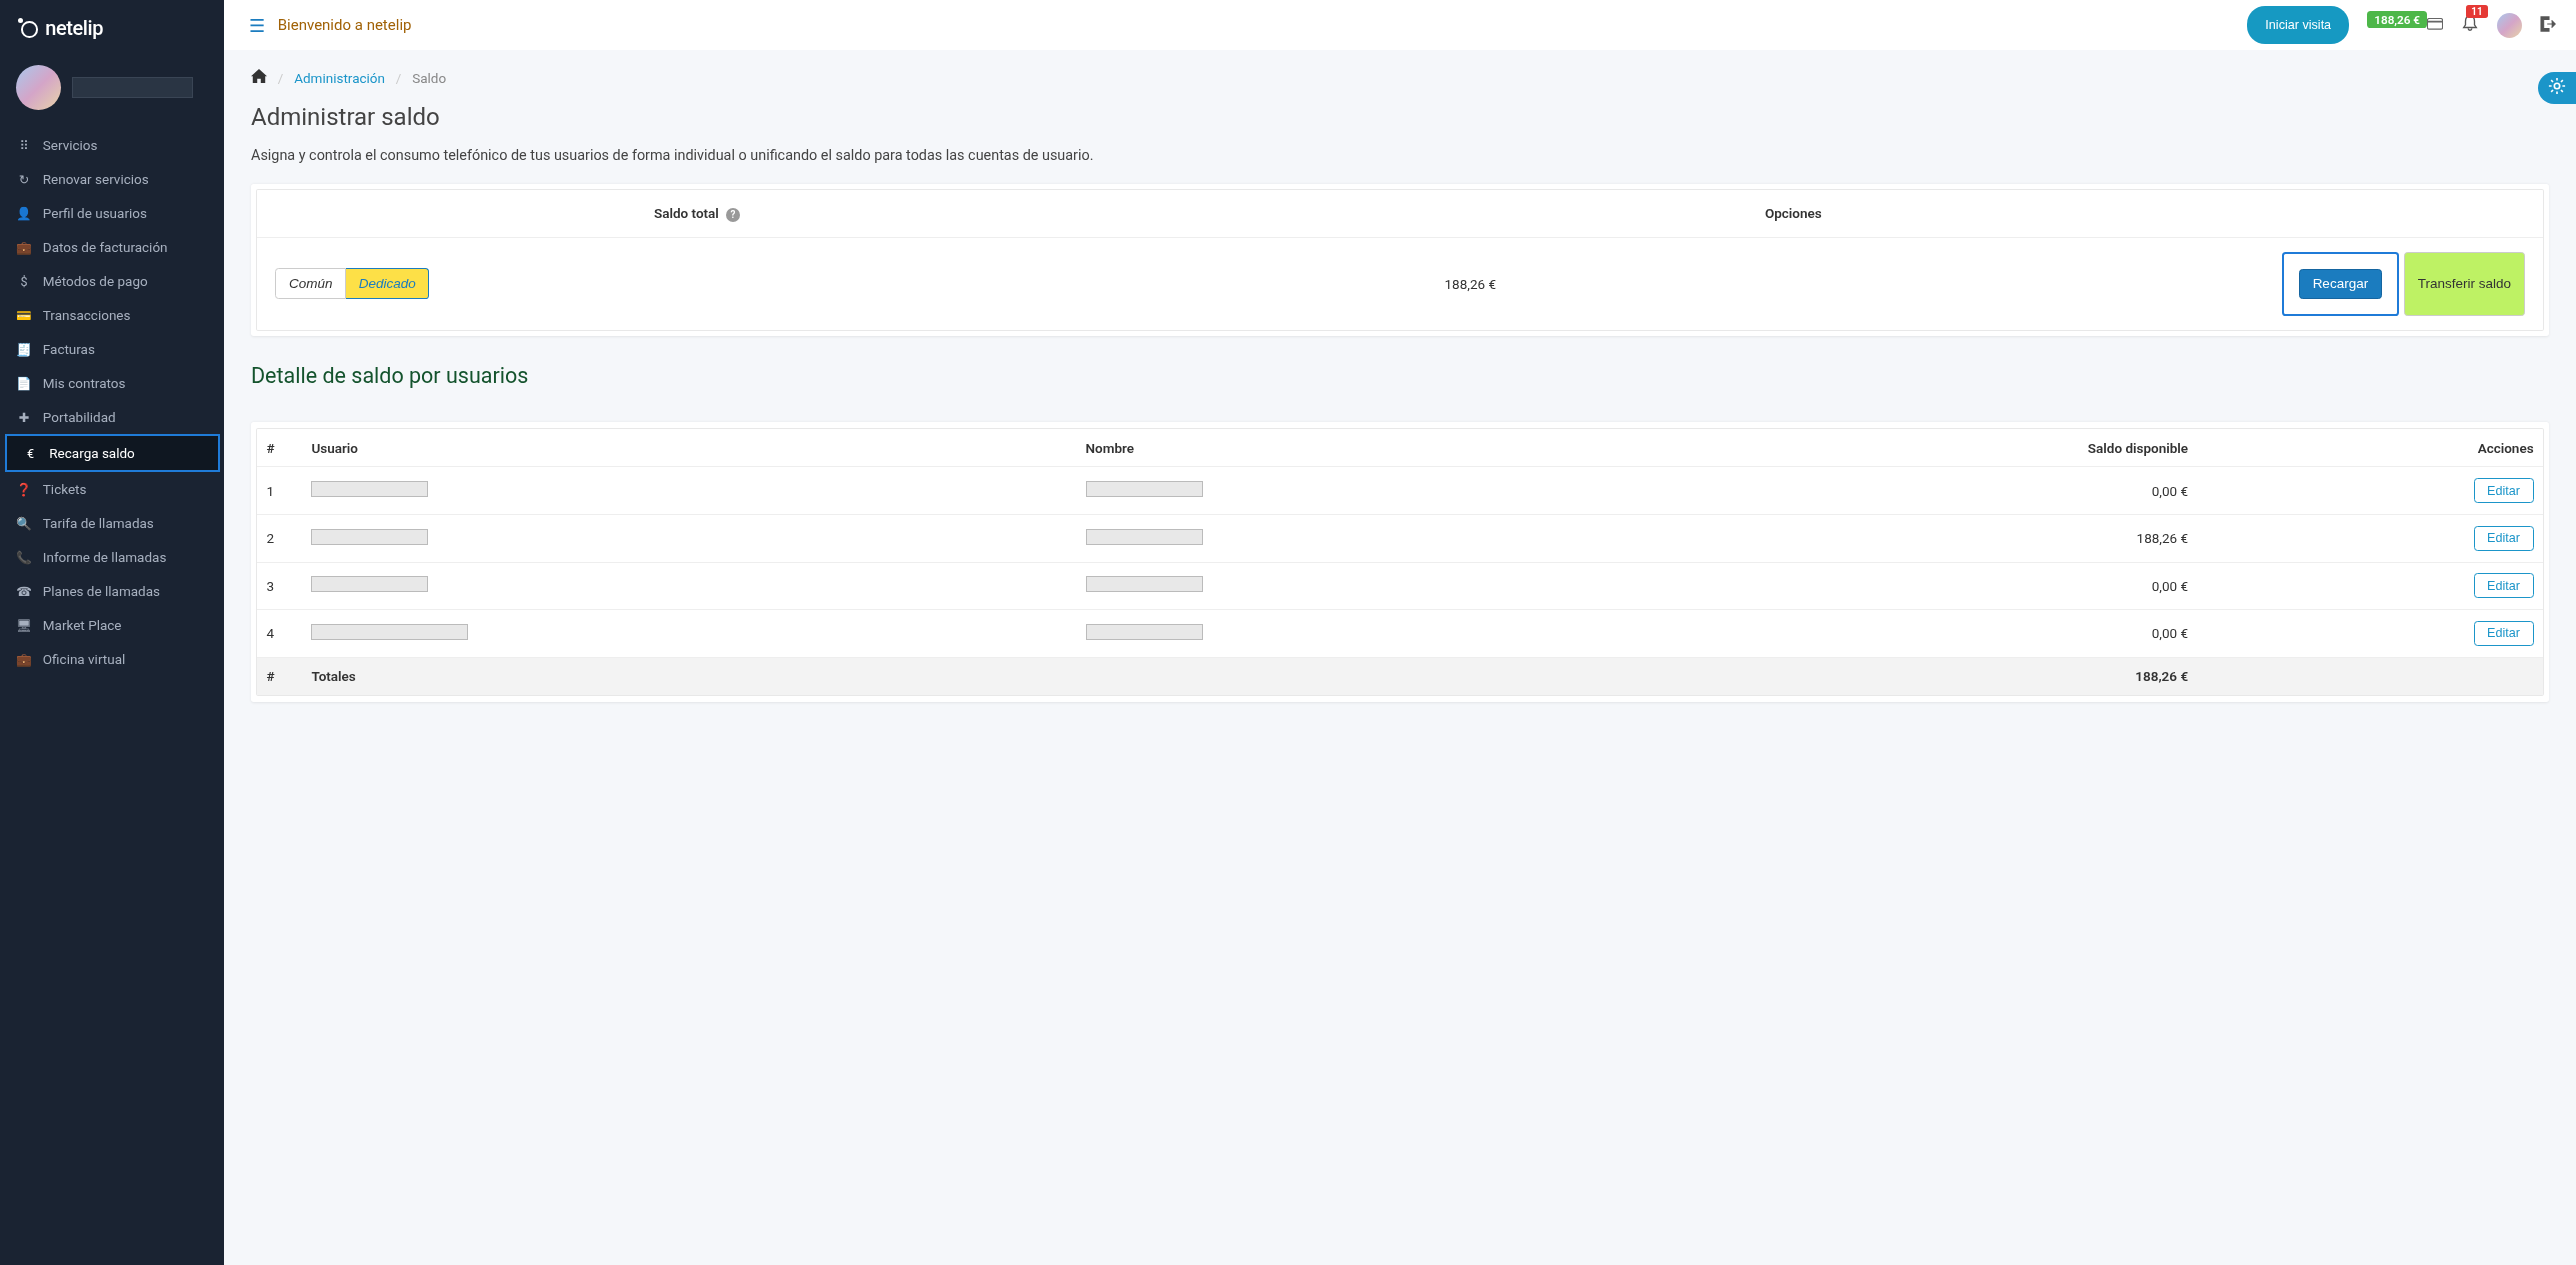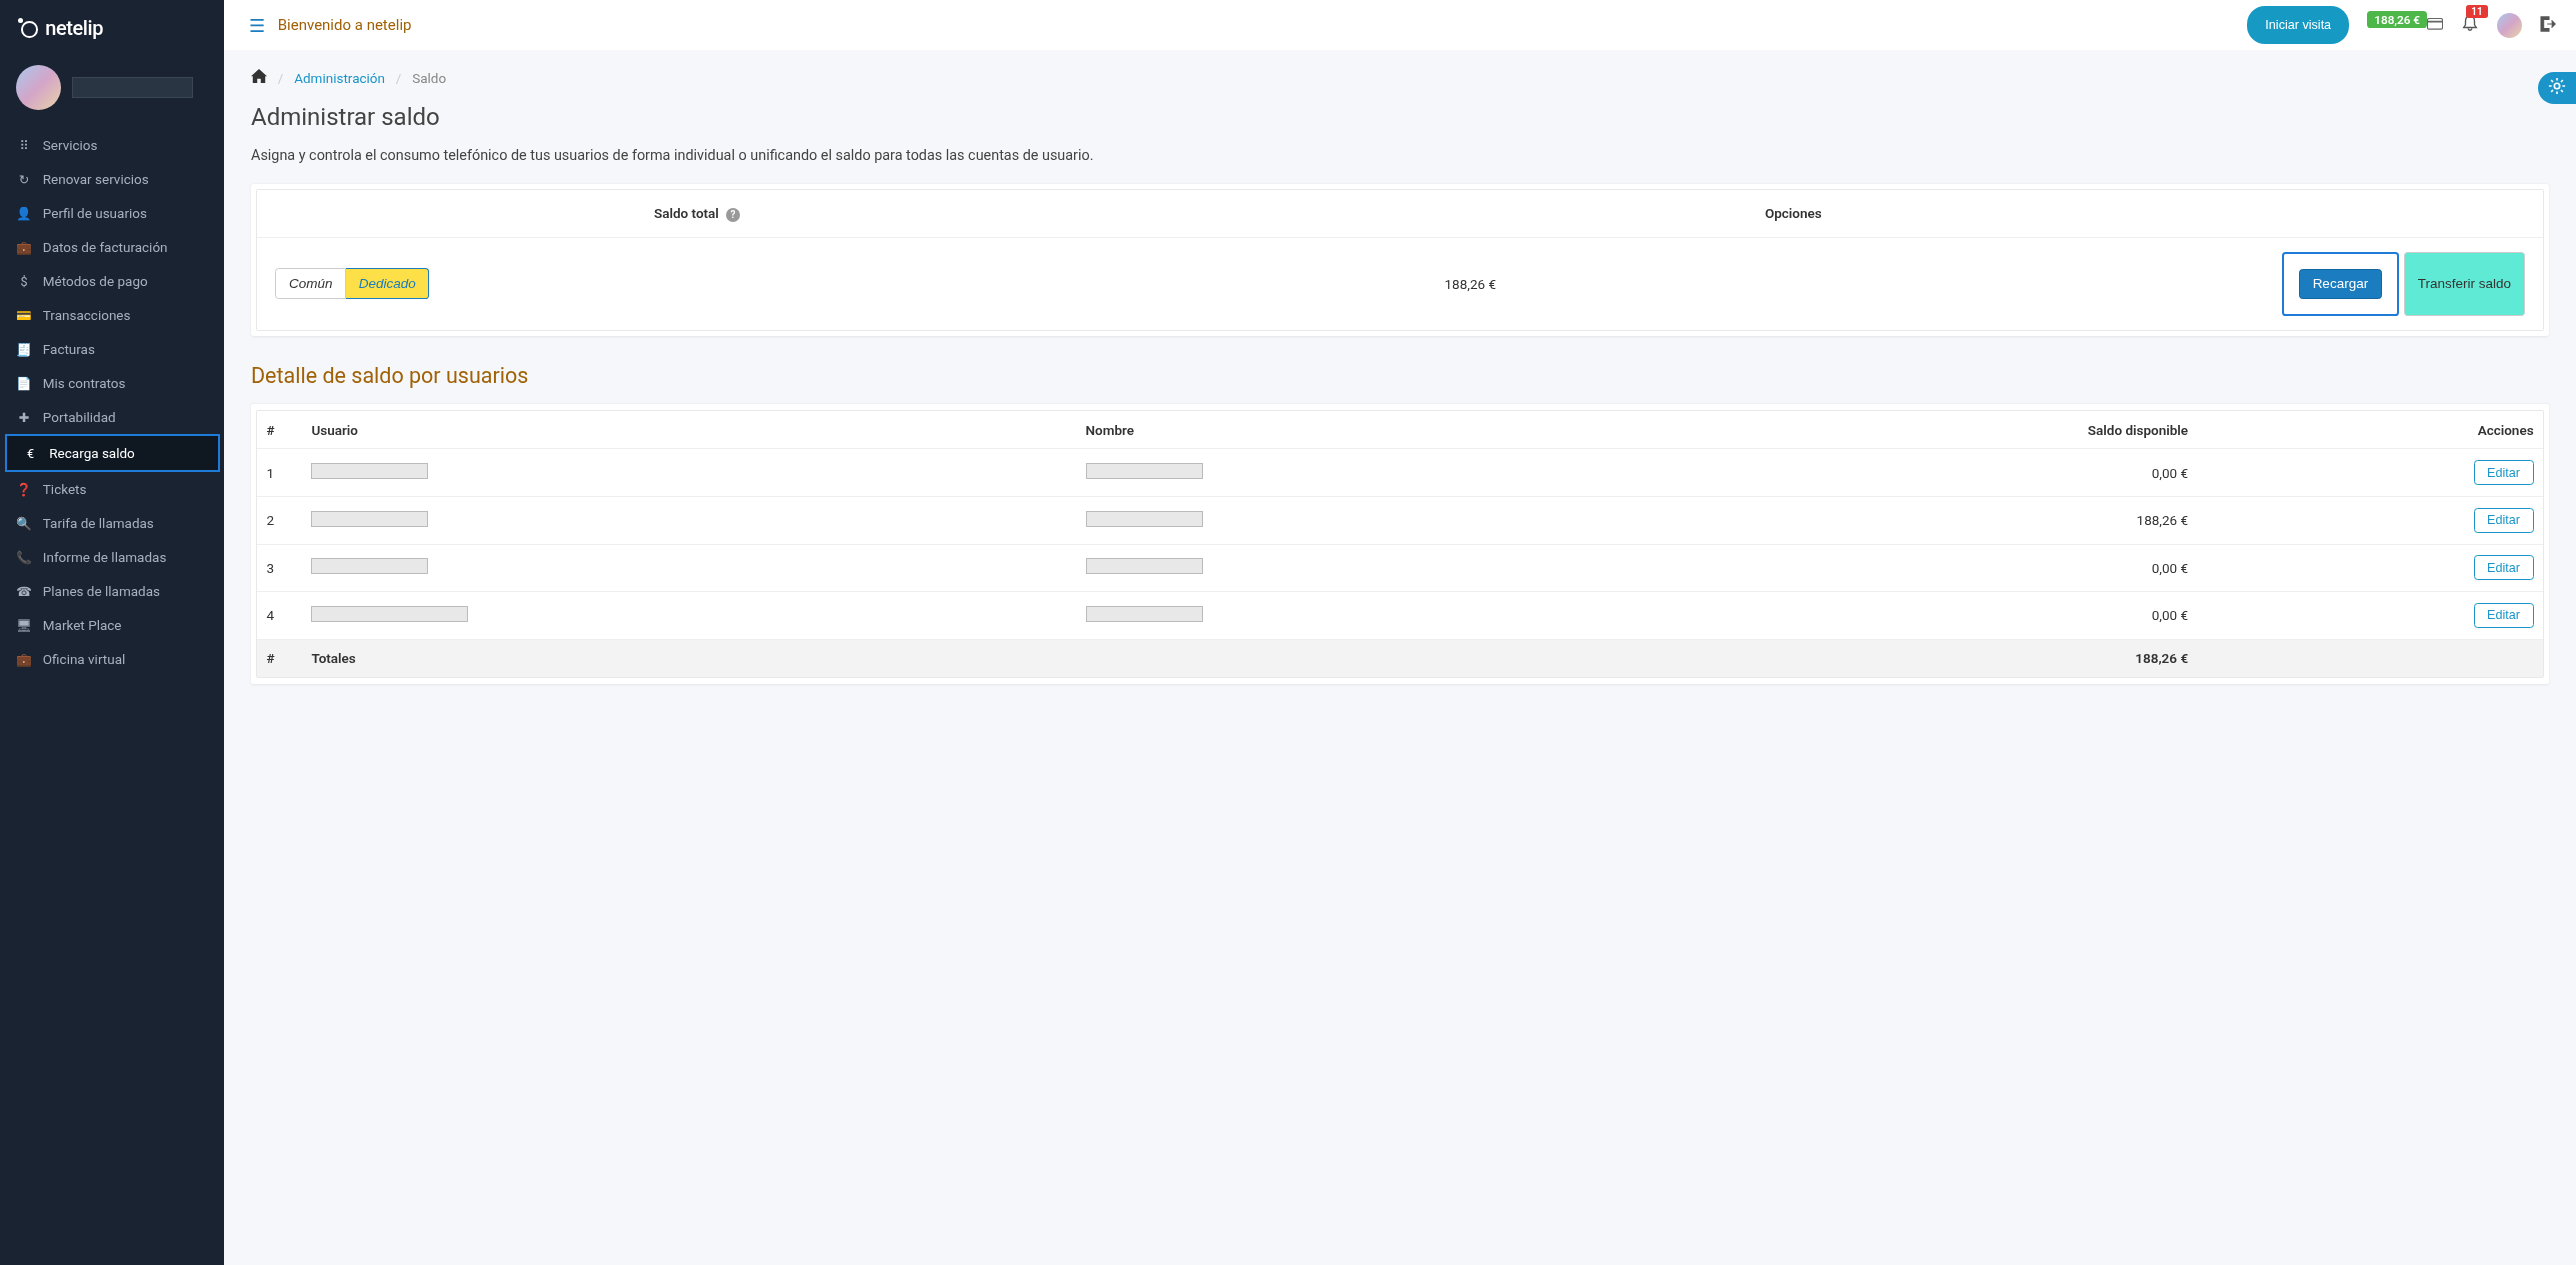--- a/index.html
+++ b/index.html
@@ -227,40 +227,40 @@
     .toggle-btn:first-child { border-radius: 3.6px 0 0 3.6px; }
     .toggle-btn:last-child { border-radius: 0 3.6px 3.6px 0; border-left: none; }
     .toggle-btn.selected {
       background: #fde047;
       color: #1b7cbf;
       border-color: #1b7cbf;
     }
 
     .btn {
       border: 0.9px solid #ccc;
-      background: #5eead4;
+      background: #bef264;
       padding: 6.3px 12.6px;
       border-radius: 3.6px;
       font-size: 13.5px;
       cursor: pointer;
       color: #333;
     }
     .btn-primary {
       background: #1b7cbf;
       border-color: #1565a0;
       color: #fff;
     }
     .highlight-box {
       border: 2.7px solid #1f7bd8;
       border-radius: 3.6px;
       padding: 15px;
       display: inline-block;
     }
 
-    .section-title { font-size: 21.5px; font-weight: 400; color: #a16207; margin-bottom: 16px; }
+    .section-title { font-size: 21.5px; font-weight: 400; color: #14532d; margin-bottom: 34px; }
 
     .user-table {
       width: 100%;
       border-collapse: collapse;
     }
     .user-table th, .user-table td {
       padding: 10.8px 9px;
       text-align: left;
       border-bottom: 0.9px solid #eee;
     }

